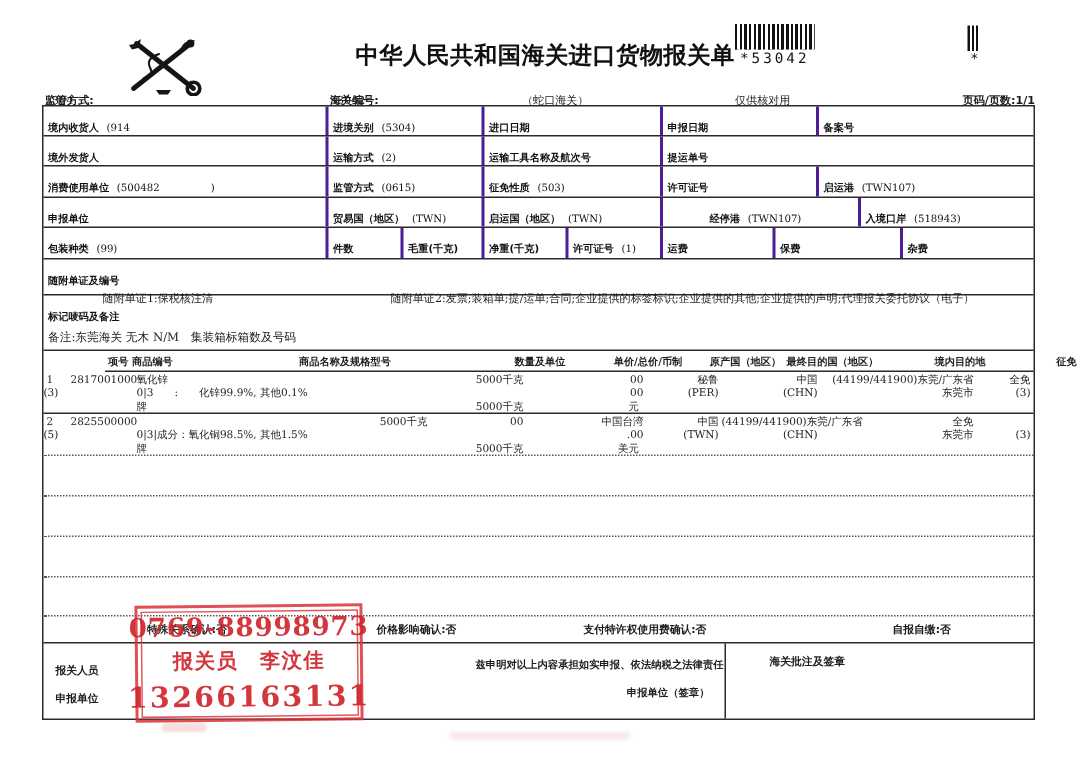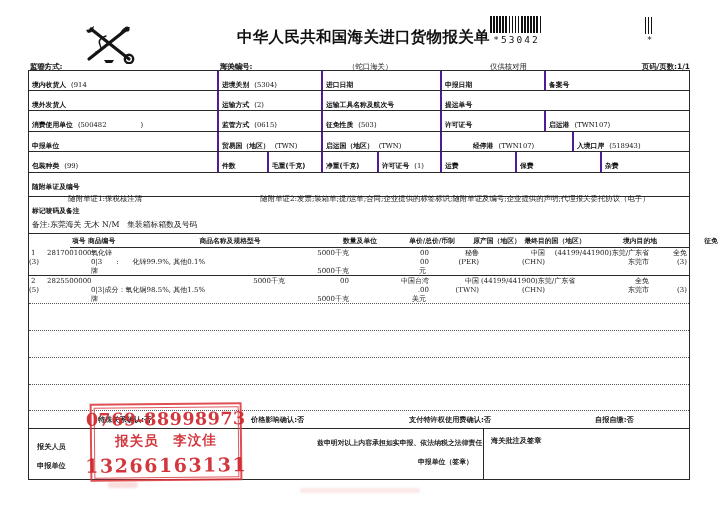--- a/index.html
+++ b/index.html
@@ -46,21 +46,21 @@
          height:8.8px;line-height:8.8px;font-size:7px;
          font-family:"DejaVu Serif","Liberation Serif",serif;color:#222;}
   .gline div{white-space:nowrap;overflow:visible;}
   .ra{text-align:right;padding-right:2px;}
   .ctr{text-align:center;}
   .gempty{border-bottom:1px dotted #555;box-sizing:border-box;}
   
   .confirm{position:relative;height:18px;border-bottom:1px solid #2a2a2a;box-sizing:border-box;}
   .confirm span{position:absolute;top:4px;font-size:7.2px;font-weight:bold;white-space:nowrap;}
   
-  .bottom{display:flex;height:50px;box-sizing:border-box;}
+  .bottom{display:flex;height:50px;box-sizing:border-box;gap:22px;}
   .b-left{position:relative;width:455px;box-sizing:border-box;border-right:1px solid #2a2a2a;}
   .b-right{position:relative;flex:1;}
   .blab{position:absolute;left:8px;font-size:7.2px;font-weight:bold;white-space:nowrap;}
   .decl{position:absolute;left:288px;top:9px;width:160px;font-size:6.9px;font-weight:bold;
         text-align:center;white-space:nowrap;}
   .sign{margin-top:9px;text-align:right;padding-right:4px;}
   .cnote{position:absolute;left:7px;top:7px;font-size:7.2px;font-weight:bold;}
   
   .stamp{left:90px;top:403px;width:148px;height:74px;border:2px solid rgba(218,48,54,.85);
          transform:rotate(-.6deg);z-index:5;background:rgba(255,255,255,.02);}
@@ -236,21 +236,21 @@
     <div class="c" style="flex:1;">
       <span class="lb">杂费</span>
       <div class="vl"></div>
     </div>
   </div>
 
   <div class="docs">
     <span class="lb">随附单证及编号</span>
     <div class="docline">
       <span class="doc1">随附单证1:保税核注清</span>
-      <span>随附单证2:发票;装箱单;提/运单;合同;企业提供的标签标识;随附单证及编号;企业提供的声明;代理报关委托协议（电子）</span>
+      <span>随附单证2:发票;装箱单;提/运单;合同;企业提供的标签标识;企业提供的其他;企业提供的声明;代理报关委托协议（电子）</span>
     </div>
   </div>
 
   <div class="marks">
     <span class="lb">标记唛码及备注</span>
     <div class="vl">备注:东莞海关 无木 N/M　集装箱标箱数及号码</div>
   </div>
 
   <div class="ghead">
     <div style="padding-left:2px;">项号</div>
@@ -336,21 +336,21 @@
   </div>
 
   <div class="gempty" style="height:27px;"></div>
   <div class="gempty" style="height:27px;"></div>
   <div class="gempty" style="height:27px;"></div>
   <div class="gempty" style="height:26px;"></div>
 
   <div class="confirm">
     <span style="left:69px;text-align:center;">特殊关系确认:否</span>
     <span style="left:222px;">价格影响确认:否</span>
-    <span style="left:380px;">支付特许权使用费确认:否</span>
+    <span style="left:360px;">支付特许权使用费确认:否</span>
     <span style="left:566px;">自报自缴:否</span>
   </div>
 
   <div class="bottom">
     <div class="b-left">
       <span class="blab" style="top:13px;">报关人员</span>
       <span class="blab" style="top:32px;">申报单位</span>
       <div class="decl">
         <div>兹申明对以上内容承担如实申报、依法纳税之法律责任</div>
         <div class="sign">申报单位（签章）</div>

